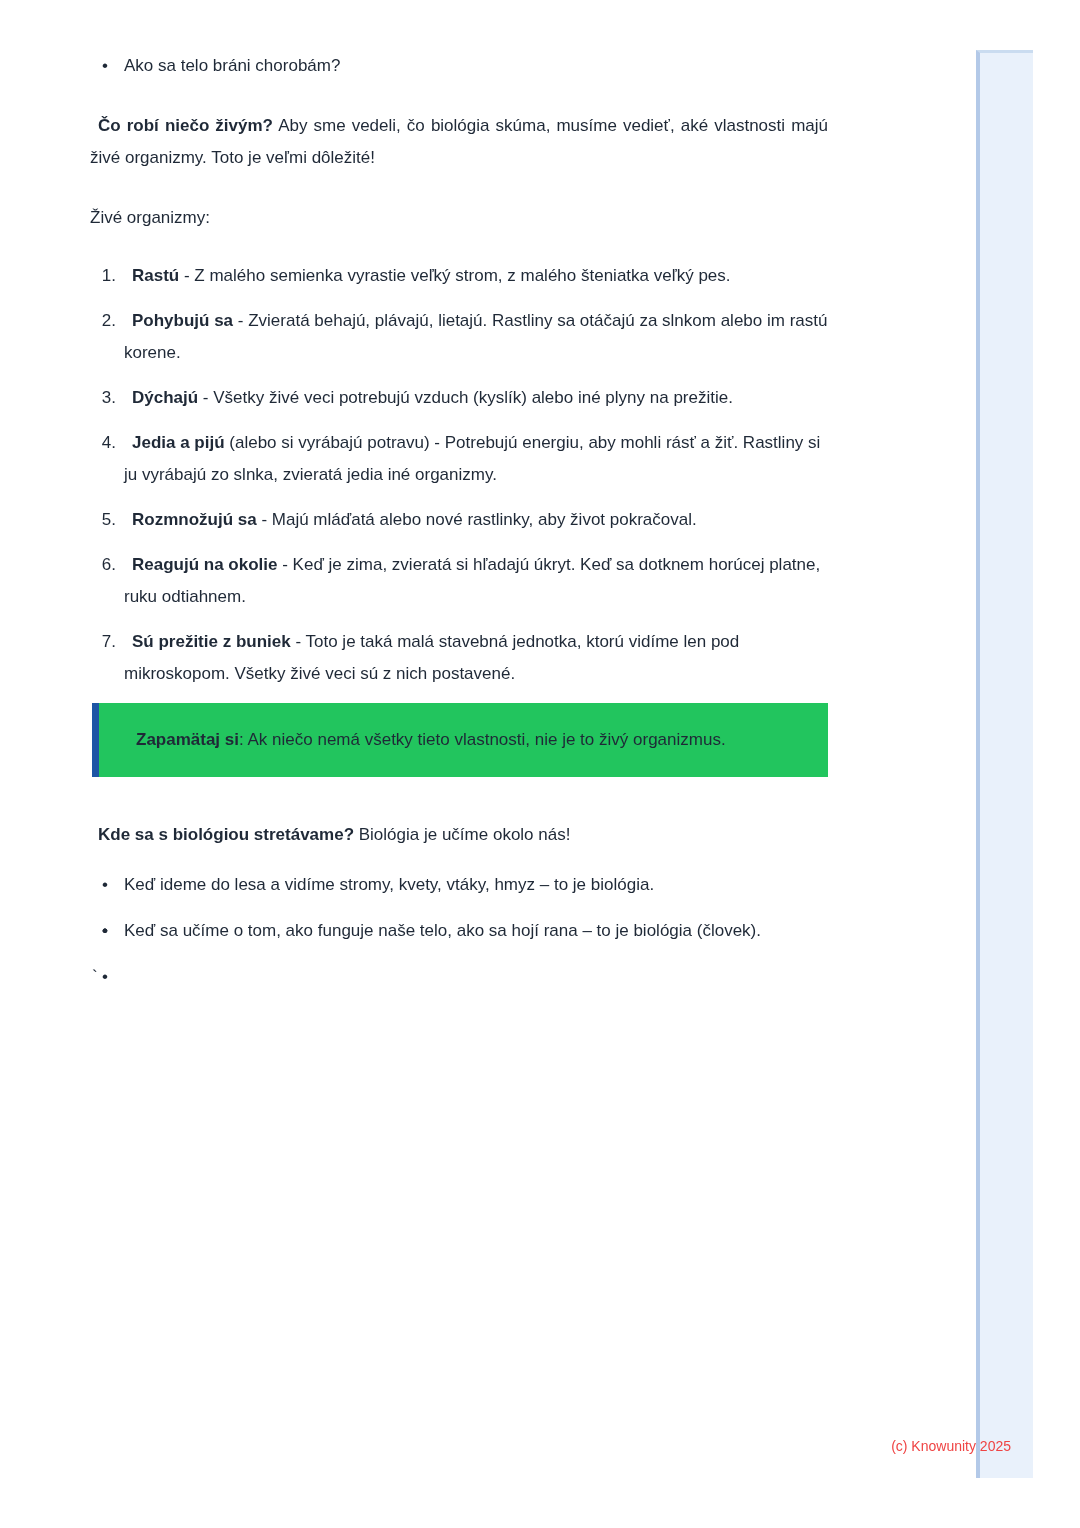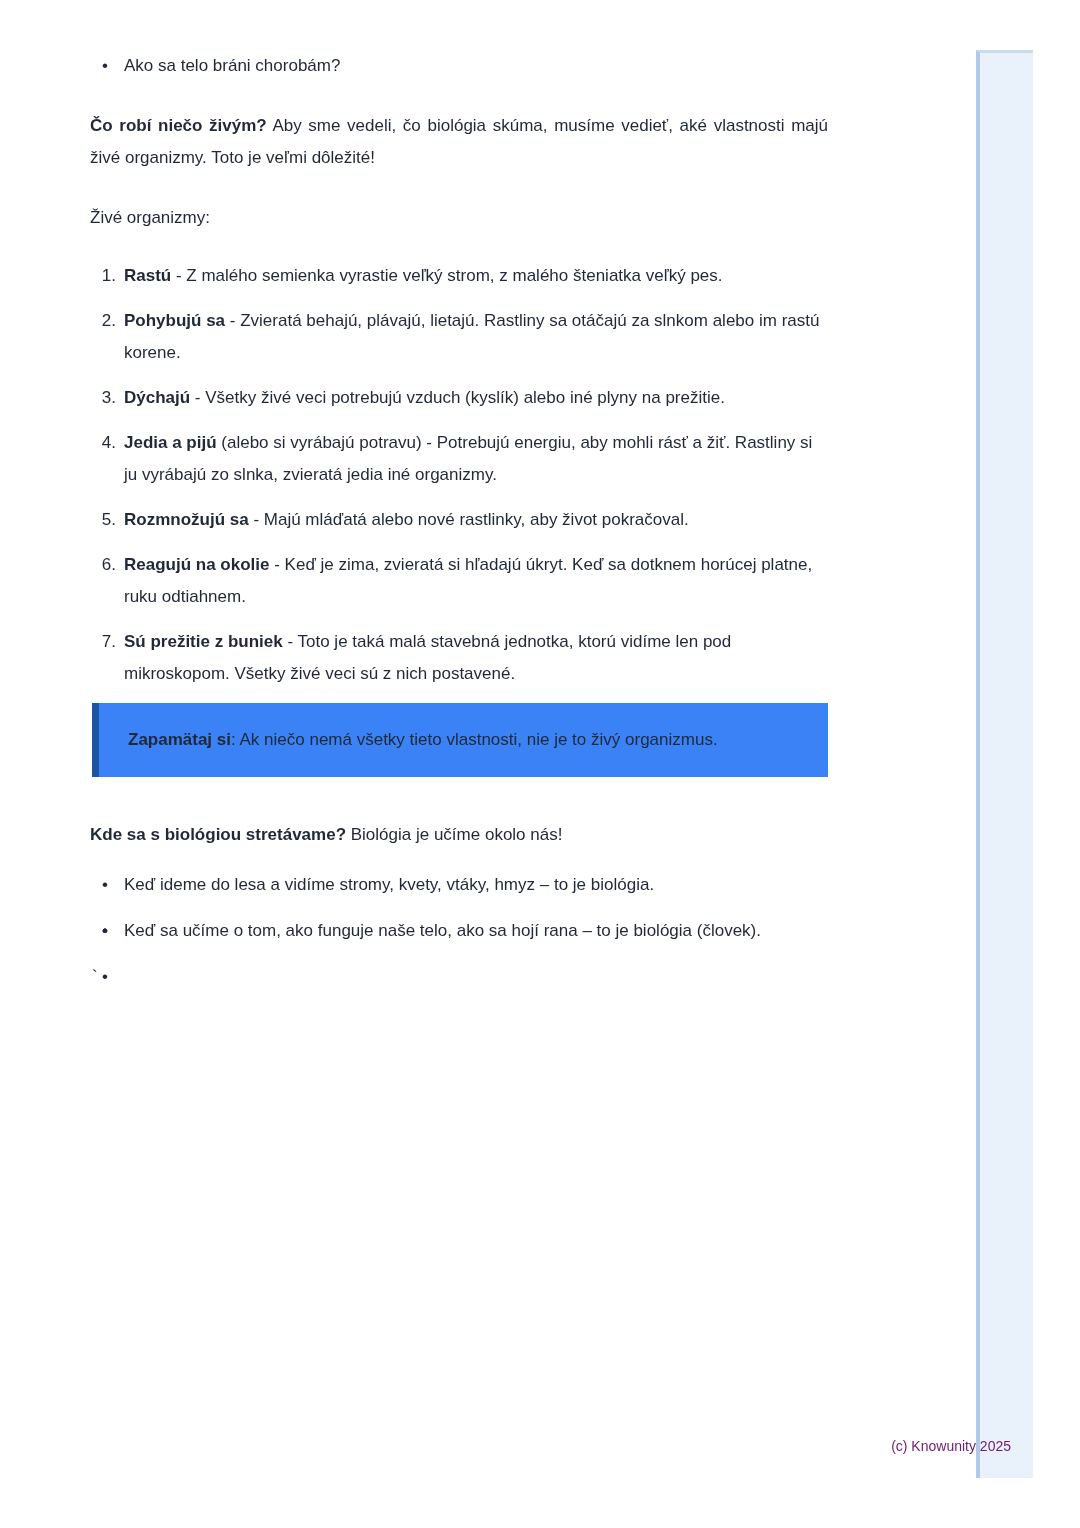--- a/index.html
+++ b/index.html
@@ -26,21 +26,21 @@
 
   .content {
     position: absolute;
     left: 90px; top: 50px;
     width: 738px;
     font-size: 17px;
     line-height: 32px;
     z-index: 2;
   }
 
-  strong { font-weight: 700; color: #1f2937; }
+  strong { font-weight: 700; color: #1f2937; margin-left: 8px; }
 
   ul.plain, ol.plain { margin: 0; padding: 0; list-style: none; }
 
   li.bullet-item {
     position: relative;
     padding-left: 34px;
     margin-bottom: 14px;
   }
   li.bullet-item .marker {
     position: absolute; left: 12px; top: 0;
@@ -60,38 +60,38 @@
   ol.props li::before {
     content: counter(propnum) ".";
     position: absolute;
     left: 0; top: 0;
     width: 26px;
     text-align: right;
   }
 
   .callout {
     margin: 8px 0 0 2px;
-    background: #3b82f6;
+    background: #22c55e;
     border-left: 7px solid #1d55a5;
     padding: 21px 28px 21px 29px;
     text-align: justify;
   }
 
   .section2-lead { margin: 42px 0 0 0; }
 
   ul.where-list { margin: 18px 0 0 0; }
 
   .stray { margin: 14px 0 0 2px; }
 
   .footer-credit {
     position: absolute;
     top: 1437px; right: 69px;
     font-size: 14px;
     line-height: 18px;
-    color: #701a75;
+    color: #ef4444;
     z-index: 3;
   }
 </style>
 </head>
 <body>
 
 <div class="side-strip"></div>
 
 <div class="content">
 

